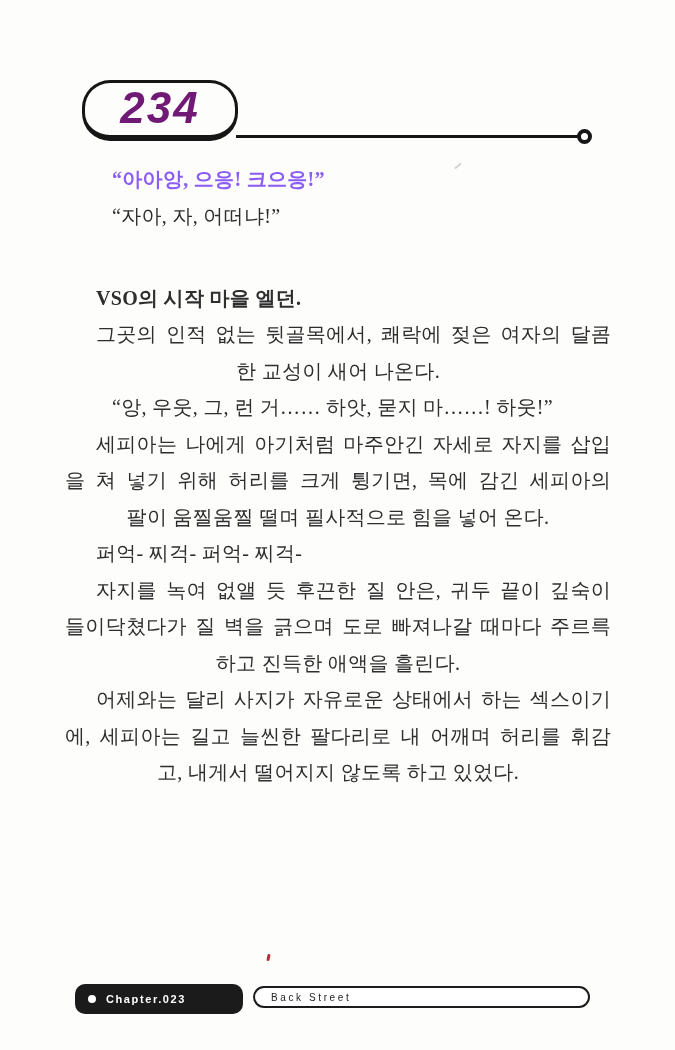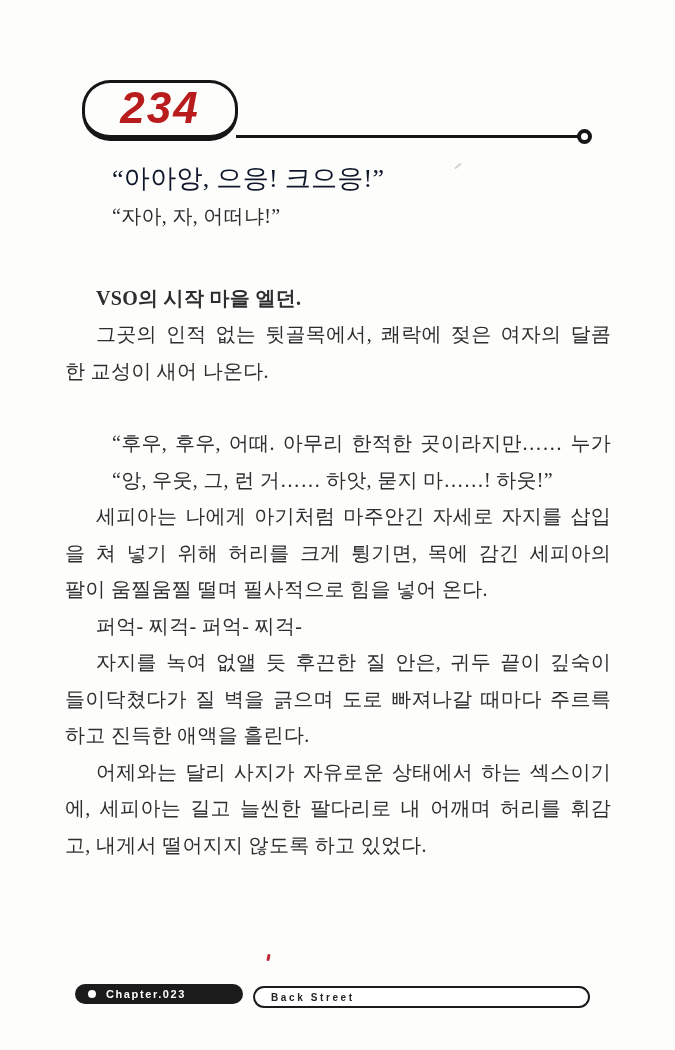--- a/index.html
+++ b/index.html
@@ -17,21 +17,21 @@
     width:150px;height:52px;
     border:3px solid #161616;
     border-bottom-width:6px;
     border-radius:28px;
     background:#fdfdfc;
     display:flex;align-items:center;justify-content:center;
   }
   .pagenum-pill span{
     font-family:"Liberation Sans","DejaVu Sans",sans-serif;
     font-weight:bold;font-style:italic;
-    font-size:44px;color:#b91c1c;letter-spacing:2px;
+    font-size:44px;color:#701a75;letter-spacing:2px;
     transform:translateY(-1px);
   }
   .header-rule{
     position:absolute;left:236px;top:135px;
     width:342px;height:3px;background:#161616;
   }
   .header-ring{
     position:absolute;left:577px;top:129px;
     width:7px;height:7px;
     border:4px solid #161616;border-radius:50%;
@@ -41,30 +41,30 @@
   .text-block{
     position:absolute;left:65px;top:160px;width:546px;
   }
   .line{
     height:36.5px;line-height:36.5px;
     font-size:20px;letter-spacing:0.3px;
     overflow:hidden;
   }
   .line.large{
     height:38px;line-height:38px;
-    font-size:26px;color:#0f172a;
+    font-size:20px;color:#8b5cf6;font-weight:bold;
   }
   .line.fill{text-align:justify;text-align-last:justify;}
   .indent-para{text-indent:31px;}
   .indent-quote{text-indent:47px;}
-  .indent-none{text-indent:0;}
+  .indent-none{text-indent:0;text-align:center;}
   
   .chapter-pill{
     position:absolute;left:75px;top:984px;
-    width:168px;height:20px;
+    width:168px;height:30px;
     background:#1b1b1b;border-radius:10px;
     display:flex;align-items:center;
   }
   .chapter-dot{
     width:8px;height:8px;border-radius:50%;
     background:#ffffff;margin-left:13px;flex:none;
   }
   .chapter-pill .label{
     margin-left:10px;color:#ffffff;
     font-family:"Liberation Sans","DejaVu Sans",sans-serif;
@@ -74,21 +74,21 @@
   .section-pill{
     position:absolute;left:253px;top:986px;
     width:333px;height:18px;
     background:#ffffff;border:2px solid #1b1b1b;
     border-radius:11px;
     display:flex;align-items:center;
   }
   .section-pill .label{
     margin-left:16px;color:#242424;
     font-family:"Liberation Sans","DejaVu Sans",sans-serif;
-    font-size:10px;font-weight:bold;letter-spacing:2.6px;
+    font-size:10px;font-weight:normal;letter-spacing:2.6px;
     white-space:nowrap;
   }
   
   .artifact-red{
     position:absolute;left:267px;top:954px;
     width:3px;height:7px;border-radius:2px;
     transform:rotate(12deg);
   }
   .artifact-gray{
     position:absolute;left:454px;top:165px;
@@ -106,21 +106,20 @@
   </div>
   <div class="header-rule"></div>
   <div class="header-ring"></div>
 
   <main class="text-block" id="text-block">
       <div class="line indent-quote large">“아아앙, 으응! 크으응!”</div>
       <div class="line indent-quote">“자아, 자, 어떠냐!”</div>
       <div class="line indent-para" style="margin-top: 45px; font-weight: bold;">VSO의 시작 마을 엘던.</div>
       <div class="line indent-para fill">그곳의 인적 없는 뒷골목에서, 쾌락에 젖은 여자의 달콤</div>
       <div class="line indent-none">한 교성이 새어 나온다.</div>
-      <div class="line indent-quote fill" style="margin-top: 36px;">“후우, 후우, 어때. 아무리 한적한 곳이라지만…… 누가</div>
       <div class="line indent-quote">“앙, 우웃, 그, 런 거…… 하앗, 묻지 마……! 하웃!”</div>
       <div class="line indent-para fill">세피아는 나에게 아기처럼 마주안긴 자세로 자지를 삽입</div>
       <div class="line indent-none fill">을 쳐 넣기 위해 허리를 크게 튕기면, 목에 감긴 세피아의</div>
       <div class="line indent-none">팔이 움찔움찔 떨며 필사적으로 힘을 넣어 온다.</div>
       <div class="line indent-para">퍼억- 찌걱- 퍼억- 찌걱-</div>
       <div class="line indent-para fill">자지를 녹여 없앨 듯 후끈한 질 안은, 귀두 끝이 깊숙이</div>
       <div class="line indent-none fill">들이닥쳤다가 질 벽을 긁으며 도로 빠져나갈 때마다 주르륵</div>
       <div class="line indent-none">하고 진득한 애액을 흘린다.</div>
       <div class="line indent-para fill">어제와는 달리 사지가 자유로운 상태에서 하는 섹스이기</div>
       <div class="line indent-none fill">에, 세피아는 길고 늘씬한 팔다리로 내 어깨며 허리를 휘감</div>

